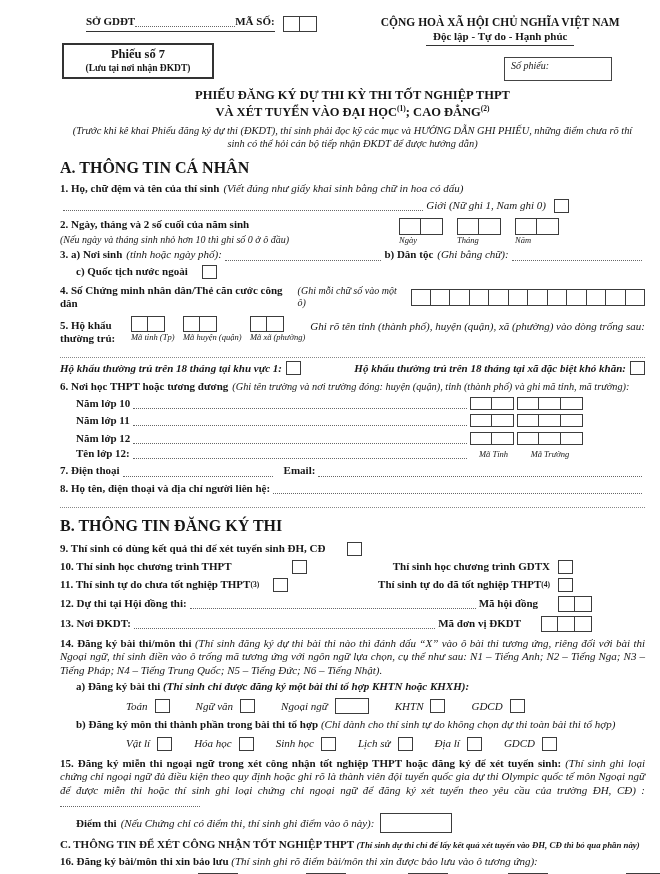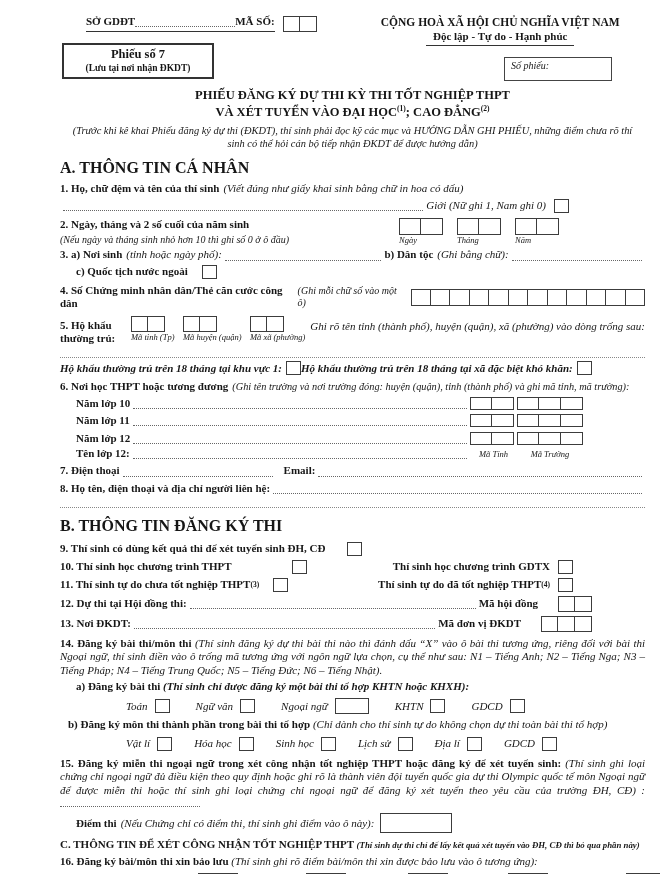--- a/index.html
+++ b/index.html
@@ -212,21 +212,21 @@
           <span class="bx"></span>
         </span>
       <span class="cap">Mã xã (phường)</span>
     </div>
     <span class="gap8"></span>
     <span class="note-sm" style="margin-top:4px">Ghi rõ tên tỉnh (thành phố), huyện (quận), xã (phường) vào dòng trống sau:</span>
   </div>
 
   <div class="sepdots"></div>
 
-  <div class="row" style="margin-top:3px">
+  <div class="row" style="justify-content:space-between;margin-top:3px">
     <span class="row" style="margin-top:0">
       <span class="bi">Hộ khẩu thường trú trên 18 tháng tại khu vực 1:</span>
       <span class="gap4"></span>
       <span class="bx1"></span>
     </span>
     <span class="row" style="margin-top:0">
       <span class="bi">Hộ khẩu thường trú trên 18 tháng tại xã đặc biệt khó khăn:</span>
       <span class="gap4"></span>
       <span class="bx1"></span>
     </span>
@@ -379,21 +379,21 @@
       </span>
     <span class="pair">
         <span class="lbl">KHTN</span>
         <span class="bx1"></span>
       </span>
     <span class="pair">
         <span class="lbl">GDCD</span>
         <span class="bx1"></span>
       </span>
   </div>
-  <div style="margin-left:8px;margin-top:4px">
+  <div style="margin-left:16px;margin-top:4px">
     <span class="b">b) Đăng ký môn thi thành phần trong bài thi tổ hợp</span>
     <span class="i">(Chỉ dành cho thí sinh tự do không chọn dự thi toàn bài thi tổ hợp)</span>
   </div>
   <div class="subj">
     <span class="pair" style="margin-right:22px">
         <span class="lbl">Vật lí</span>
         <span class="bx1"></span>
       </span>
     <span class="pair" style="margin-right:22px">
         <span class="lbl">Hóa học</span>

